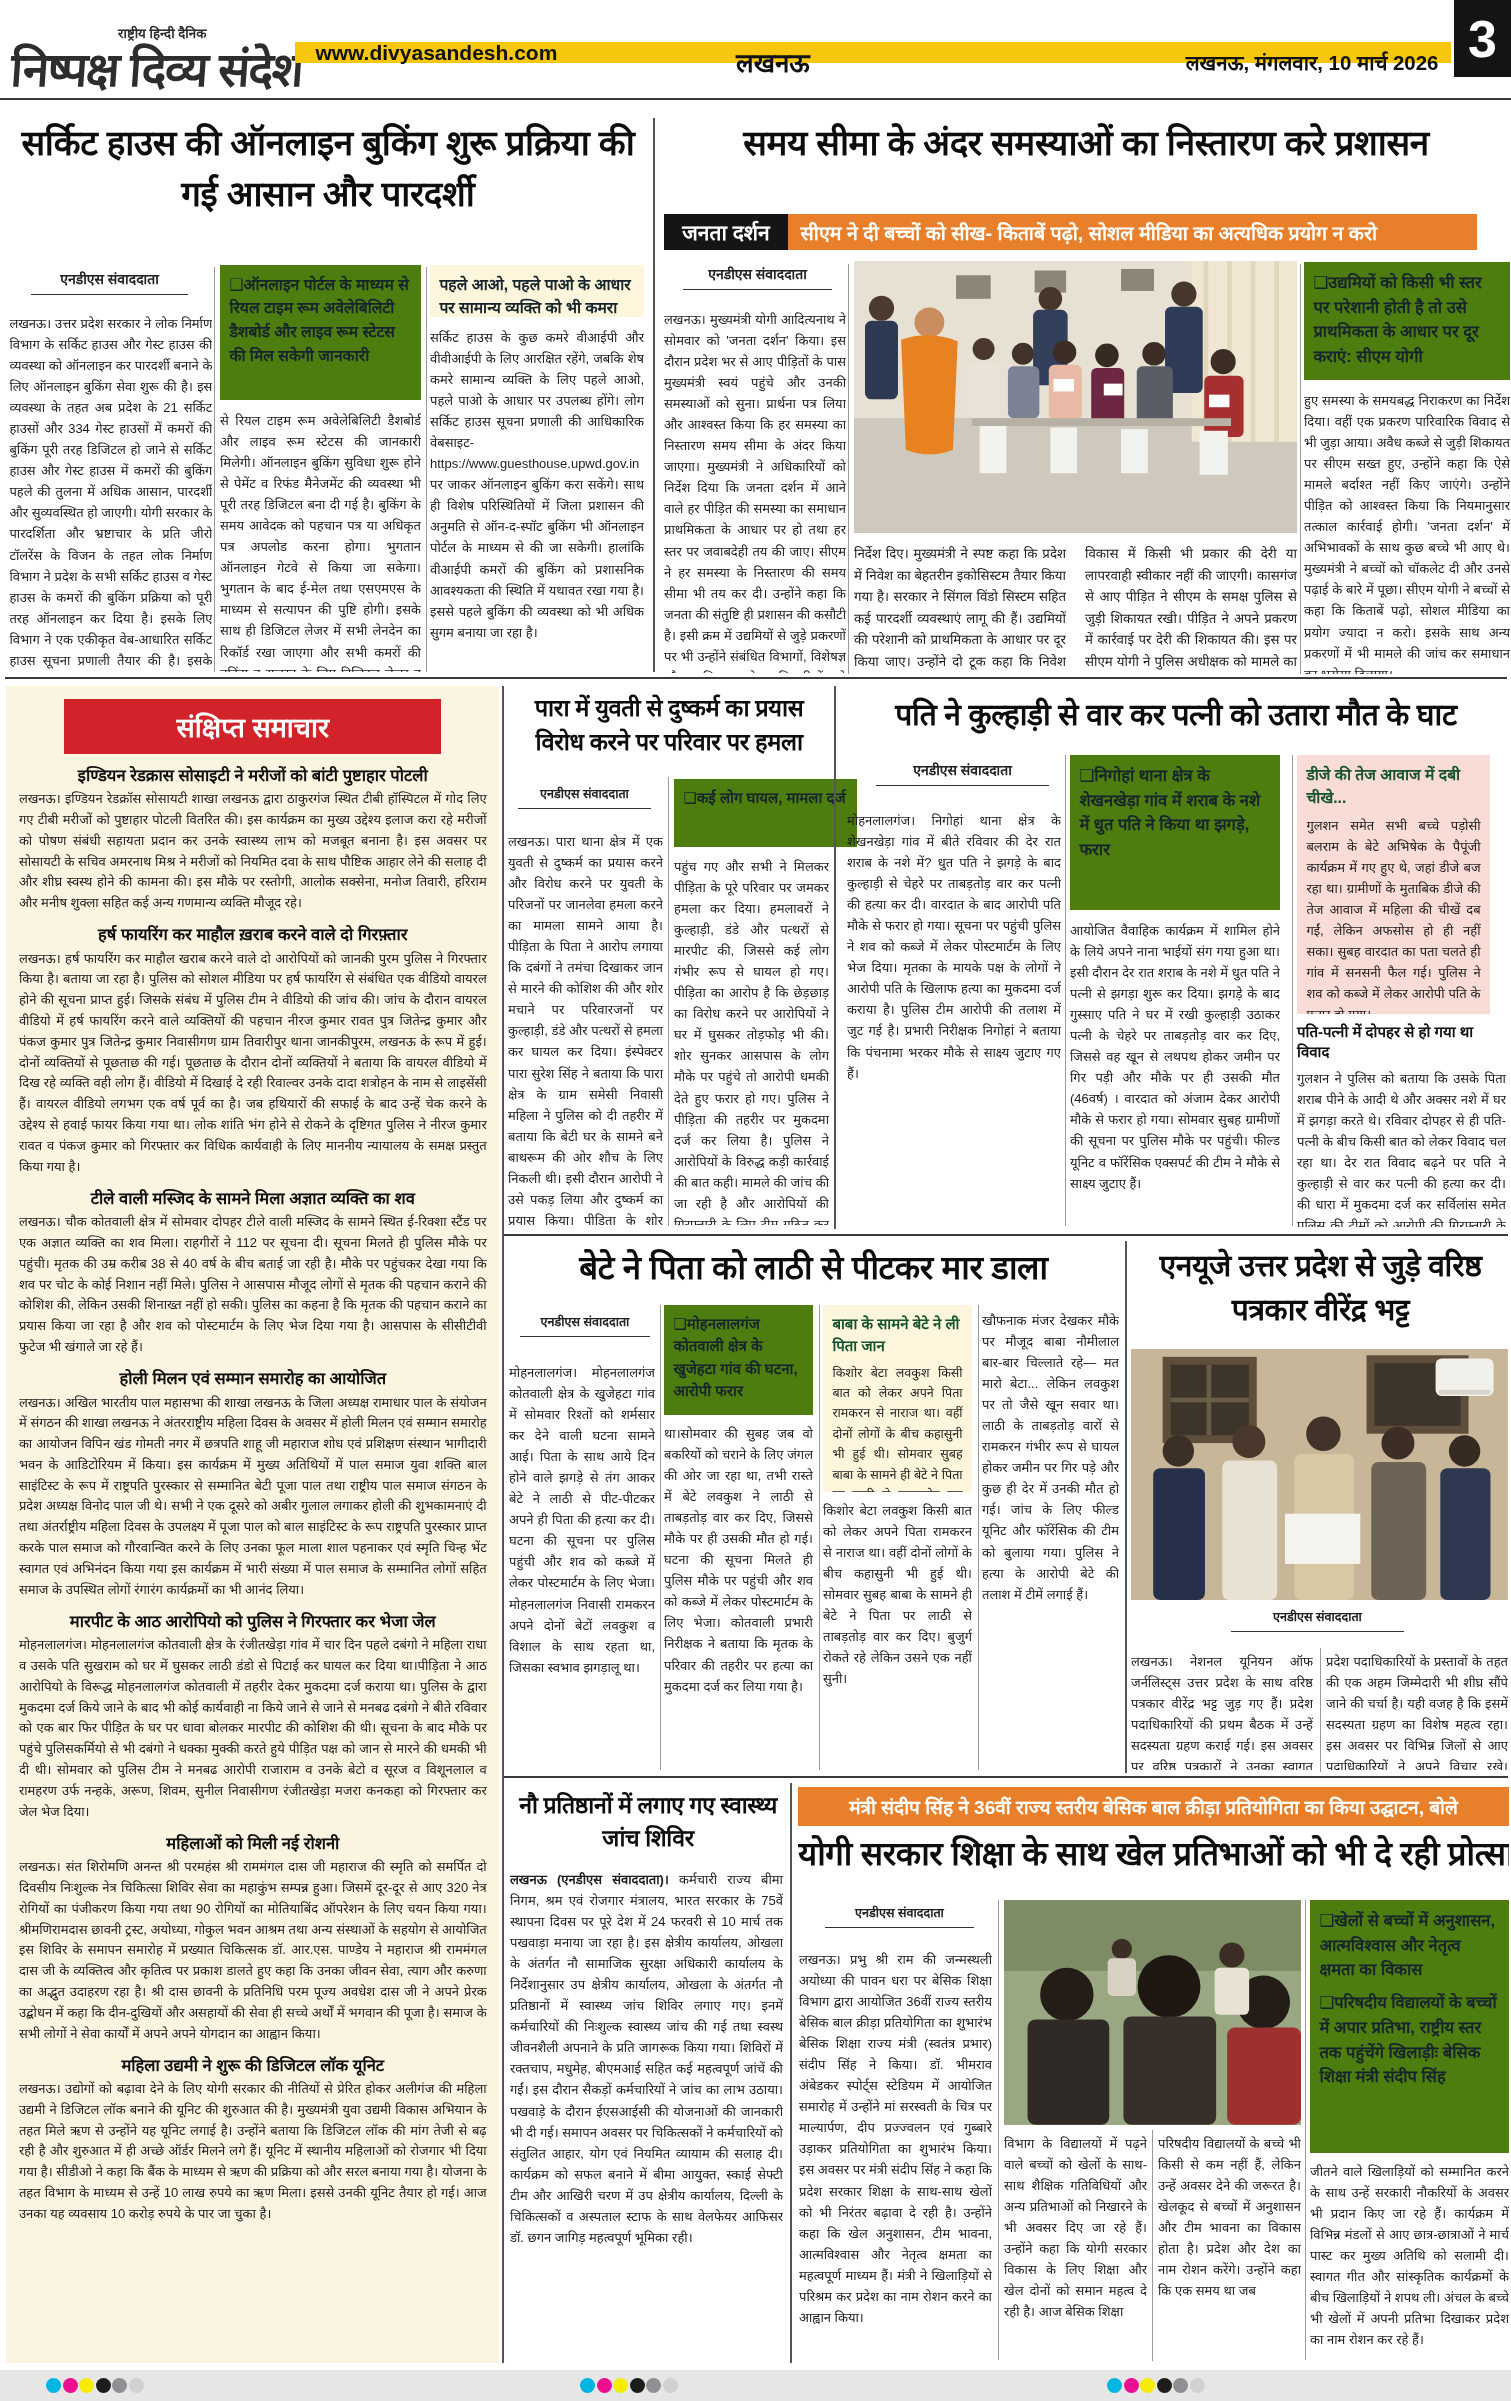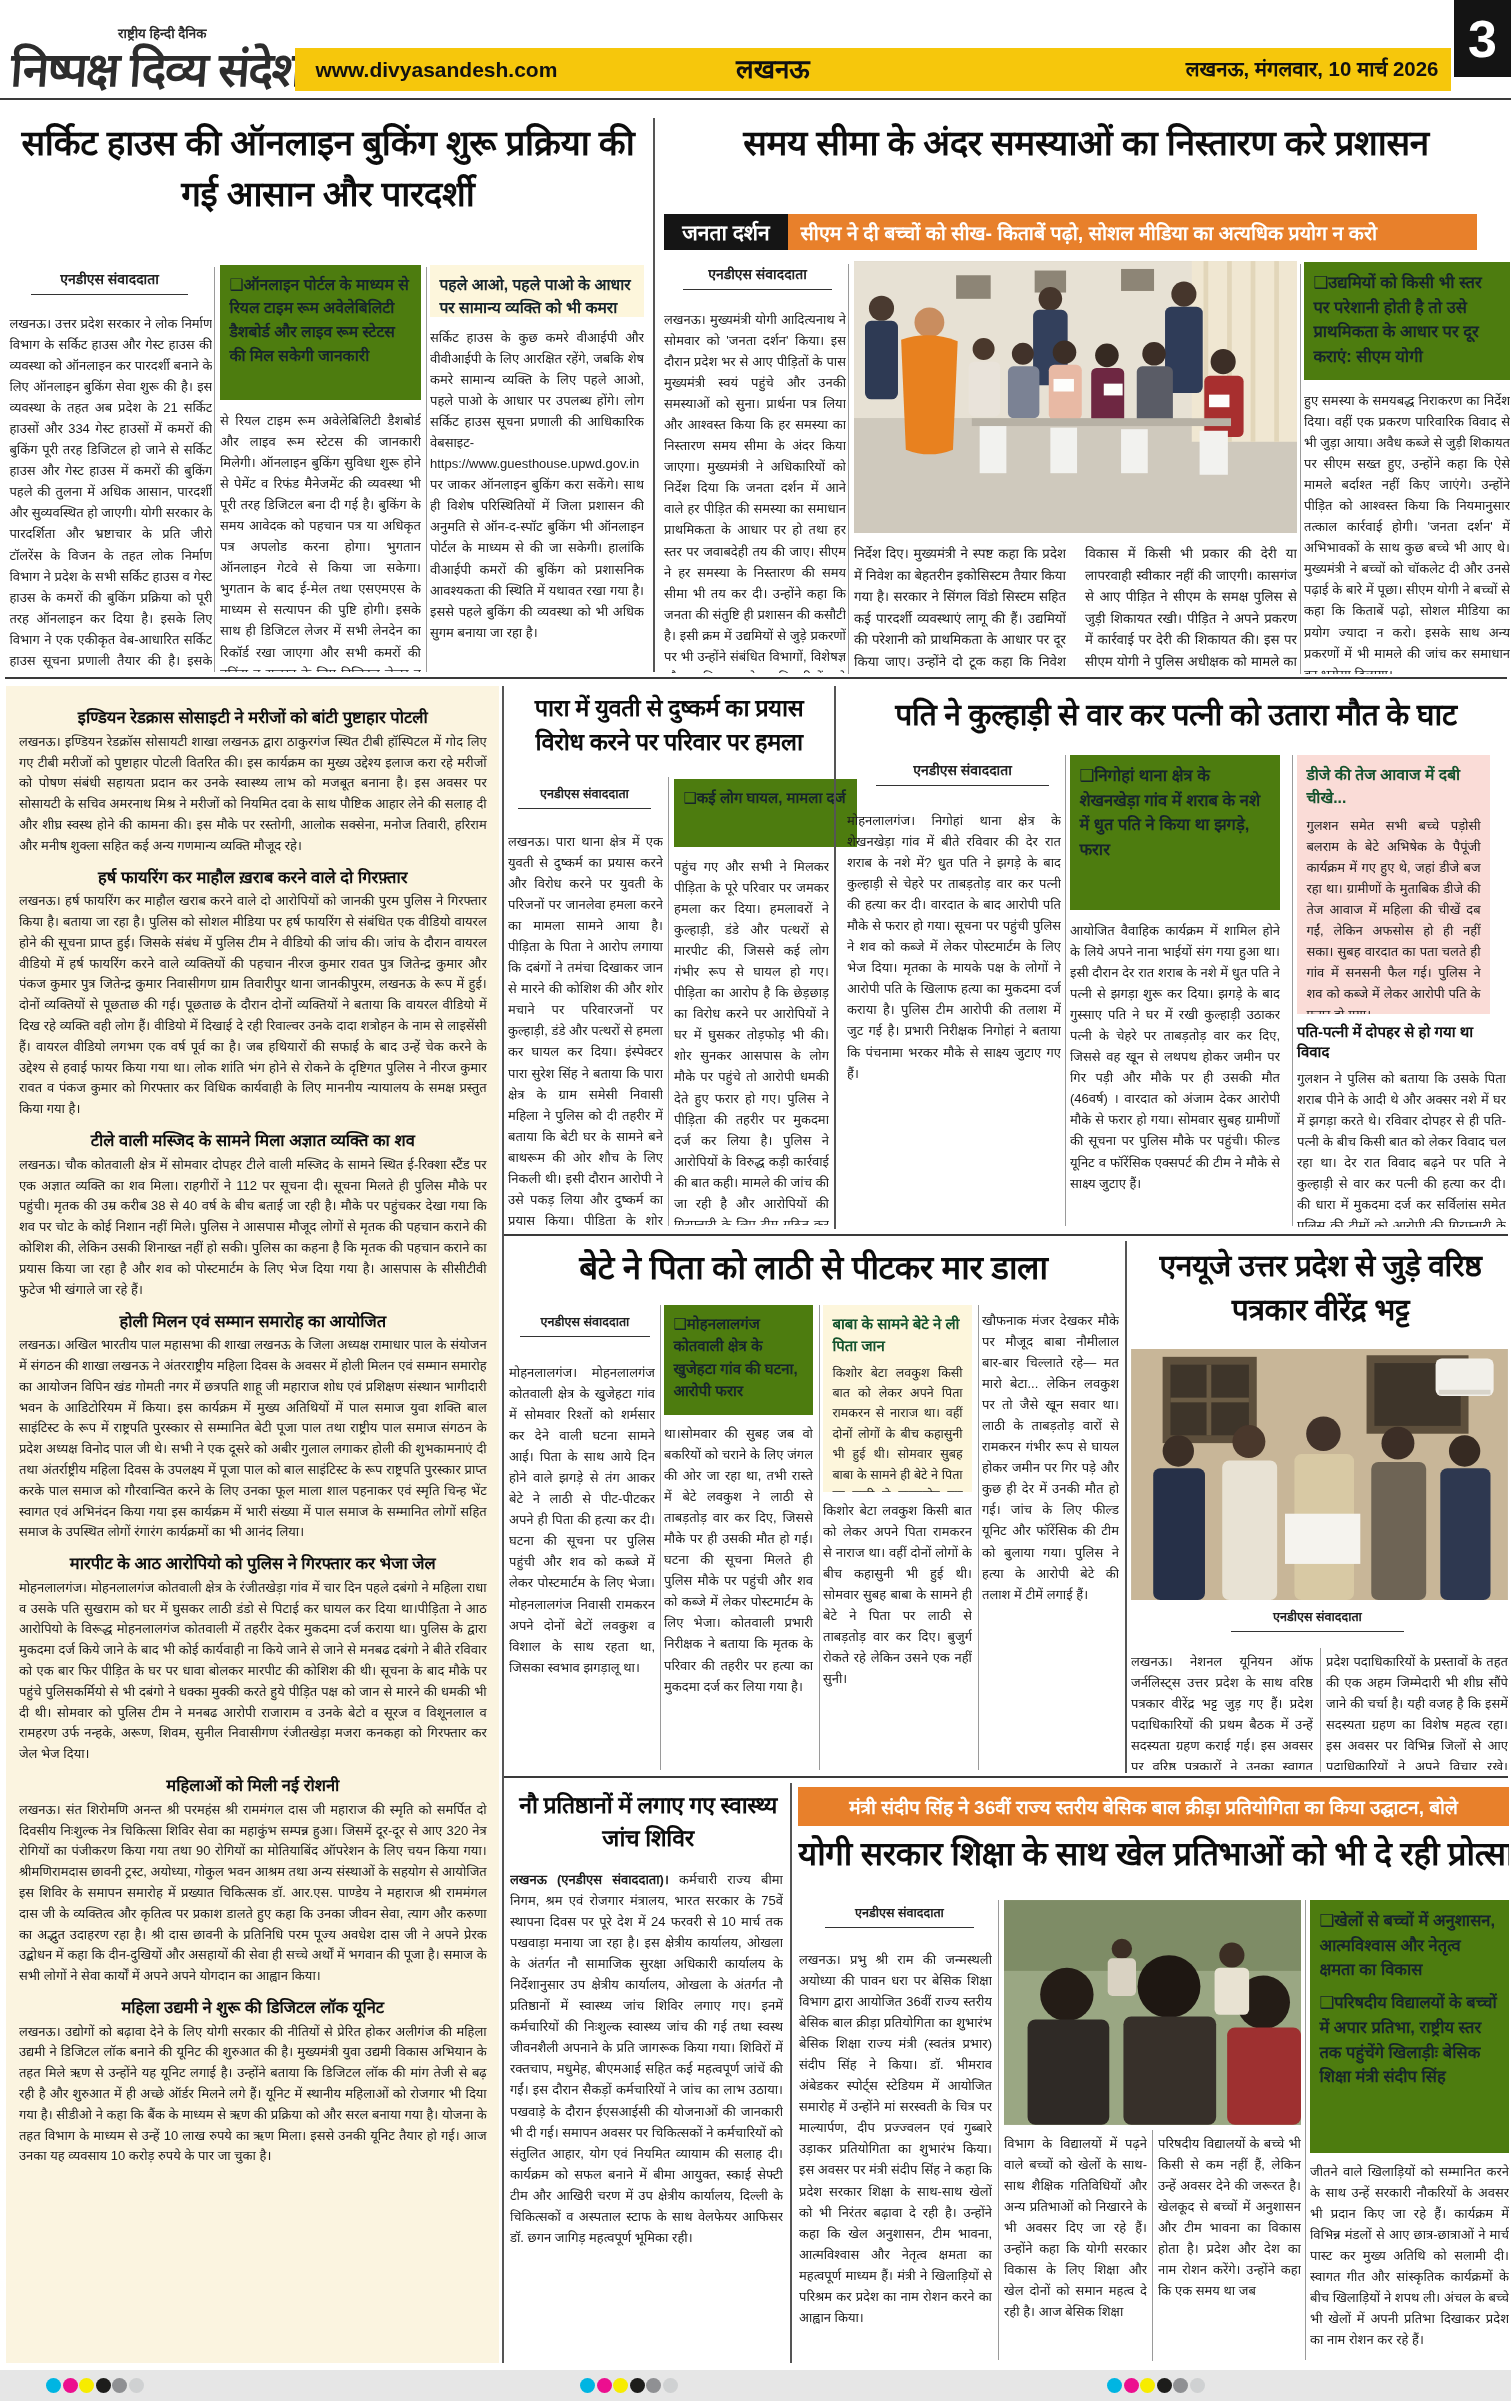--- a/index.html
+++ b/index.html
@@ -35,21 +35,21 @@
   .dot{width:15px;height:15px;border-radius:50%;}
   .d1{background:#00b5e2}.d2{background:#ec0f8f}.d3{background:#f7ec00}.d4{background:#1d1d1b}.d5{background:#8f9093}.d6{background:#cfd1d2}
 </style>
 </head>
 <body>
 
 <div class="page">
 
   <div class="abs masthead-tagline" style="left:118px;top:23.6px;">राष्ट्रीय हिन्दी दैनिक</div>
   <div class="abs masthead-logo" style="left:11px;top:36px;">निष्पक्ष दिव्य संदेश</div>
-  <div class="abs yellow-bar" style="left:295px;top:48px;width:1156px;height:43px;">
+  <div class="abs yellow-bar" style="left:295px;top:42px;width:1156px;height:21px;">
     <span style="font-weight:700;font-size:21px;margin-left:20.4px;">www.divyasandesh.com</span>
     <span class="abs" style="left:441px;top:2.4px;font-weight:800;font-size:26px;">लखनऊ</span>
     <span class="abs" style="right:12.6px;top:5.5px;font-weight:700;font-size:20.4px;">लखनऊ, मंगलवार, 10 मार्च 2026</span>
   </div>
   <div class="abs pageno-box" style="left:1454px;top:0;width:57px;height:77px;">3</div>
   <div class="hline" style="left:0;top:98px;width:1512px;height:2.4px;"></div>
 
   <div class="abs hl" style="left:7.9px;top:118px;width:640px;font-size:35px;height:132px;">सर्किट हाउस की ऑनलाइन बुकिंग शुरू प्रक्रिया की गई आसान और पारदर्शी</div>
   <div class="abs byline" style="left:31px;top:269px;width:157px;">एनडीएस संवाददाता</div>
   <div class="abs body-text" style="left:9.4px;top:313px;width:203px;height:360px;">लखनऊ। उत्तर प्रदेश सरकार ने लोक निर्माण विभाग के सर्किट हाउस और गेस्ट हाउस की व्यवस्था को ऑनलाइन कर पारदर्शी बनाने के लिए ऑनलाइन बुकिंग सेवा शुरू की है। इस व्यवस्था के तहत अब प्रदेश के 21 सर्किट हाउसों और 334 गेस्ट हाउसों में कमरों की बुकिंग पूरी तरह डिजिटल हो जाने से सर्किट हाउस और गेस्ट हाउस में कमरों की बुकिंग पहले की तुलना में अधिक आसान, पारदर्शी और सुव्यवस्थित हो जाएगी। योगी सरकार के पारदर्शिता और भ्रष्टाचार के प्रति जीरो टॉलरेंस के विजन के तहत लोक निर्माण विभाग ने प्रदेश के सभी सर्किट हाउस व गेस्ट हाउस के कमरों की बुकिंग प्रक्रिया को पूरी तरह ऑनलाइन कर दिया है। इसके लिए विभाग ने एक एकीकृत वेब-आधारित सर्किट हाउस सूचना प्रणाली तैयार की है। इसके अंतर्गत अब ऑनलाइन पोर्टल के माध्यम</div>
@@ -112,20 +112,21 @@
   <div class="abs body-text" style="left:854px;top:543px;width:212px;height:130px;font-size:13.3px;">निर्देश दिए। मुख्यमंत्री ने स्पष्ट कहा कि प्रदेश में निवेश का बेहतरीन इकोसिस्टम तैयार किया गया है। सरकार ने सिंगल विंडो सिस्टम सहित कई पारदर्शी व्यवस्थाएं लागू की हैं। उद्यमियों की परेशानी को प्राथमिकता के आधार पर दूर किया जाए। उन्होंने दो टूक कहा कि निवेश और उद्योग</div>
   <div class="abs body-text" style="left:1085px;top:543px;width:212px;height:130px;font-size:13.3px;">विकास में किसी भी प्रकार की देरी या लापरवाही स्वीकार नहीं की जाएगी। कासगंज से आए पीड़ित ने सीएम के समक्ष पुलिस से जुड़ी शिकायत रखी। पीड़ित ने अपने प्रकरण में कार्रवाई पर देरी की शिकायत की। इस पर सीएम योगी ने पुलिस अधीक्षक को मामले का संज्ञान लेते</div>
   <div class="abs box box-blue" style="left:1304px;top:262px;width:206px;height:118px;box-sizing:border-box;font-size:16.5px;">❑उद्यमियों को किसी भी स्तर पर परेशानी होती है तो उसे प्राथमिकता के आधार पर दूर कराएं: सीएम योगी</div>
   <div class="abs body-text" style="left:1304px;top:390px;width:206px;height:284px;">हुए समस्या के समयबद्ध निराकरण का निर्देश दिया। वहीं एक प्रकरण पारिवारिक विवाद से भी जुड़ा आया। अवैध कब्जे से जुड़ी शिकायत पर सीएम सख्त हुए, उन्होंने कहा कि ऐसे मामले बर्दाश्त नहीं किए जाएंगे। उन्होंने पीड़ित को आश्वस्त किया कि नियमानुसार तत्काल कार्रवाई होगी। 'जनता दर्शन' में अभिभावकों के साथ कुछ बच्चे भी आए थे। मुख्यमंत्री ने बच्चों को चॉकलेट दी और उनसे पढ़ाई के बारे में पूछा। सीएम योगी ने बच्चों से कहा कि किताबें पढ़ो, सोशल मीडिया का प्रयोग ज्यादा न करो। इसके साथ अन्य प्रकरणों में भी मामले की जांच कर समाधान का भरोसा दिलाया।</div>
   <div class="vline" style="left:848px;top:264px;height:410px;"></div>
   <div class="vline" style="left:1300px;top:264px;height:410px;"></div>
 
   <div class="hline" style="left:4.7px;top:677px;width:1502px;"></div>
 
   <div class="abs briefs-col" style="left:6.3px;top:686px;width:493px;height:1677px;">
+    <div class="briefs-title">संक्षिप्त समाचार</div>
     <div>
         <div class="brief-head">इण्डियन रेडक्रास सोसाइटी ने मरीजों को बांटी पुष्टाहार पोटली</div>
         <div class="brief-text">लखनऊ। इण्डियन रेडक्रॉस सोसायटी शाखा लखनऊ द्वारा ठाकुरगंज स्थित टीबी हॉस्पिटल में गोद लिए गए टीबी मरीजों को पुष्टाहार पोटली वितरित की। इस कार्यक्रम का मुख्य उद्देश्य इलाज करा रहे मरीजों को पोषण संबंधी सहायता प्रदान कर उनके स्वास्थ्य लाभ को मजबूत बनाना है। इस अवसर पर सोसायटी के सचिव अमरनाथ मिश्र ने मरीजों को नियमित दवा के साथ पौष्टिक आहार लेने की सलाह दी और शीघ्र स्वस्थ होने की कामना की। इस मौके पर रस्तोगी, आलोक सक्सेना, मनोज तिवारी, हरिराम और मनीष शुक्ला सहित कई अन्य गणमान्य व्यक्ति मौजूद रहे।</div>
       </div>
     <div>
         <div class="brief-head">हर्ष फायरिंग कर माहौल ख़राब करने वाले दो गिरफ़्तार</div>
         <div class="brief-text">लखनऊ। हर्ष फायरिंग कर माहौल खराब करने वाले दो आरोपियों को जानकी पुरम पुलिस ने गिरफ्तार किया है। बताया जा रहा है। पुलिस को सोशल मीडिया पर हर्ष फायरिंग से संबंधित एक वीडियो वायरल होने की सूचना प्राप्त हुई। जिसके संबंध में पुलिस टीम ने वीडियो की जांच की। जांच के दौरान वायरल वीडियो में हर्ष फायरिंग करने वाले व्यक्तियों की पहचान नीरज कुमार रावत पुत्र जितेन्द्र कुमार और पंकज कुमार पुत्र जितेन्द्र कुमार निवासीगण ग्राम तिवारीपुर थाना जानकीपुरम, लखनऊ के रूप में हुई। दोनों व्यक्तियों से पूछताछ की गई। पूछताछ के दौरान दोनों व्यक्तियों ने बताया कि वायरल वीडियो में दिख रहे व्यक्ति वही लोग हैं। वीडियो में दिखाई दे रही रिवाल्वर उनके दादा शत्रोहन के नाम से लाइसेंसी हैं। वायरल वीडियो लगभग एक वर्ष पूर्व का है। जब हथियारों की सफाई के बाद उन्हें चेक करने के उद्देश्य से हवाई फायर किया गया था। लोक शांति भंग होने से रोकने के दृष्टिगत पुलिस ने नीरज कुमार रावत व पंकज कुमार को गिरफ्तार कर विधिक कार्यवाही के लिए माननीय न्यायालय के समक्ष प्रस्तुत किया गया है।</div>
       </div>
     <div>
         <div class="brief-head">टीले वाली मस्जिद के सामने मिला अज्ञात व्यक्ति का शव</div>

